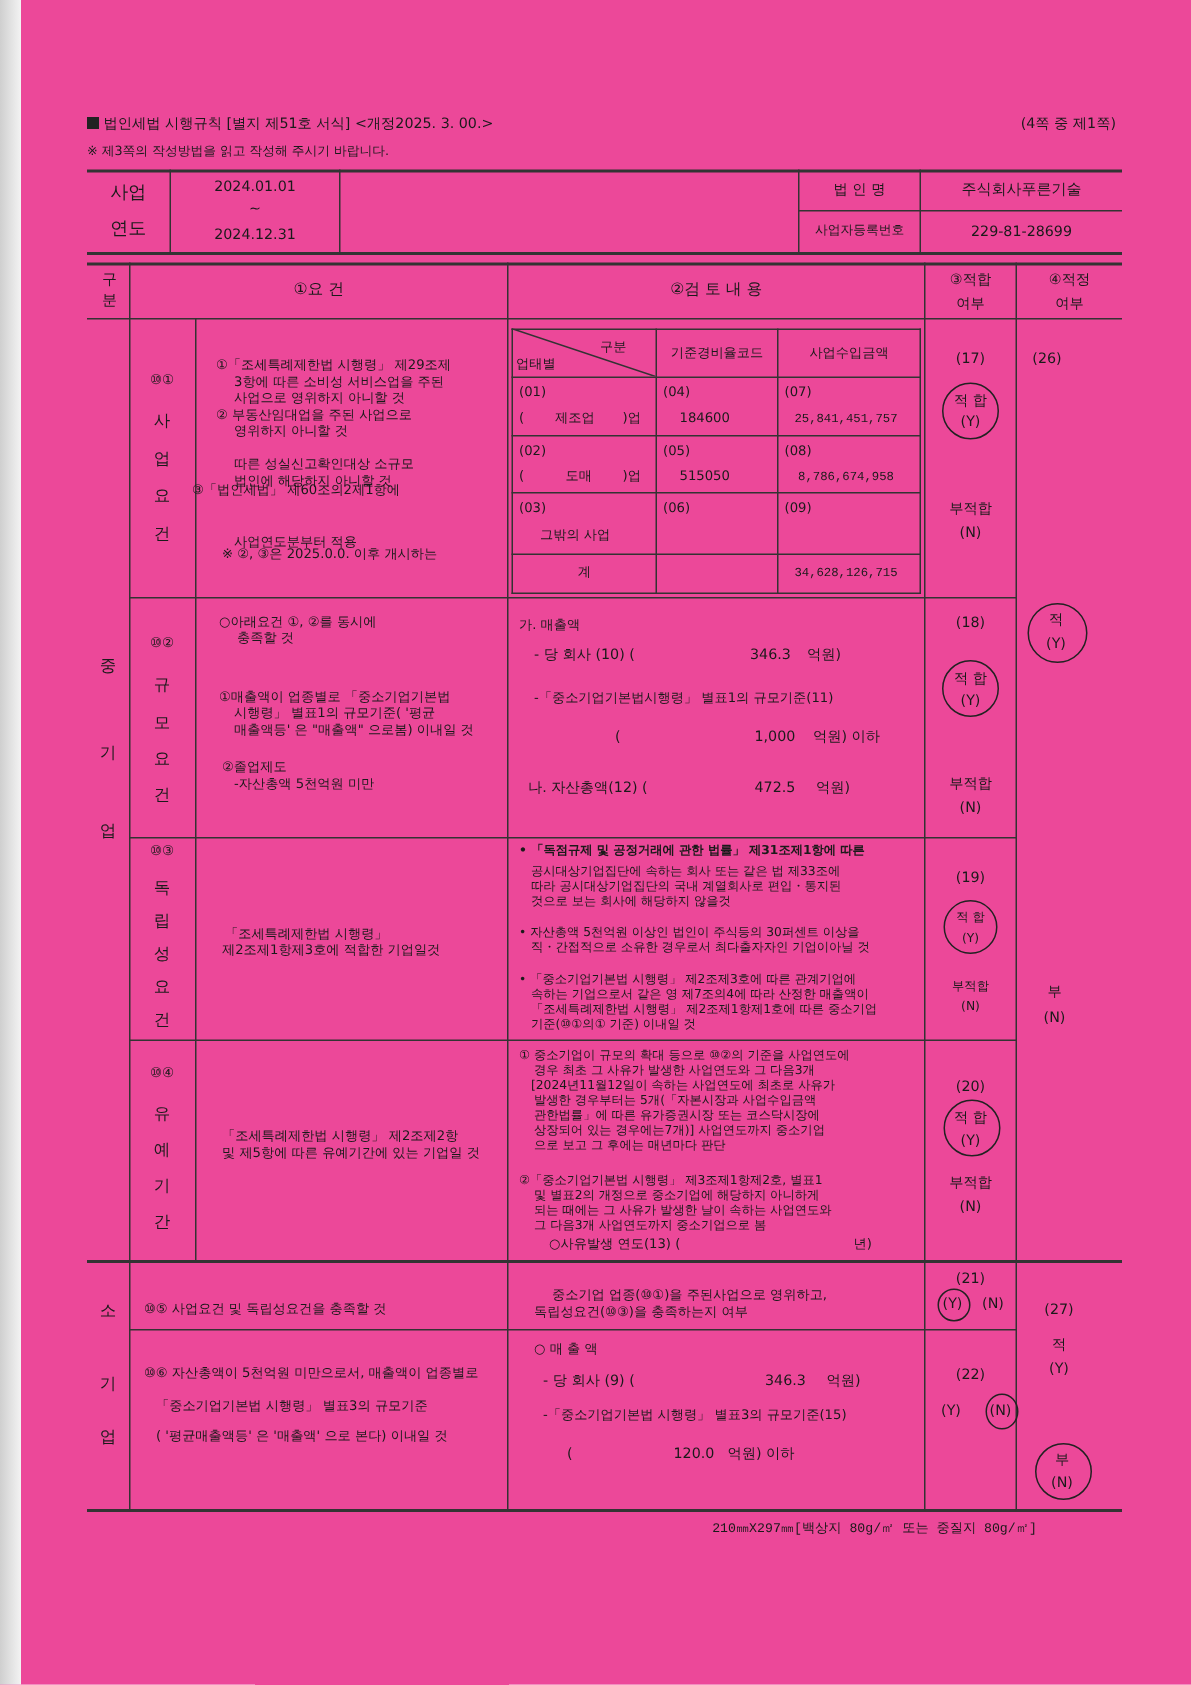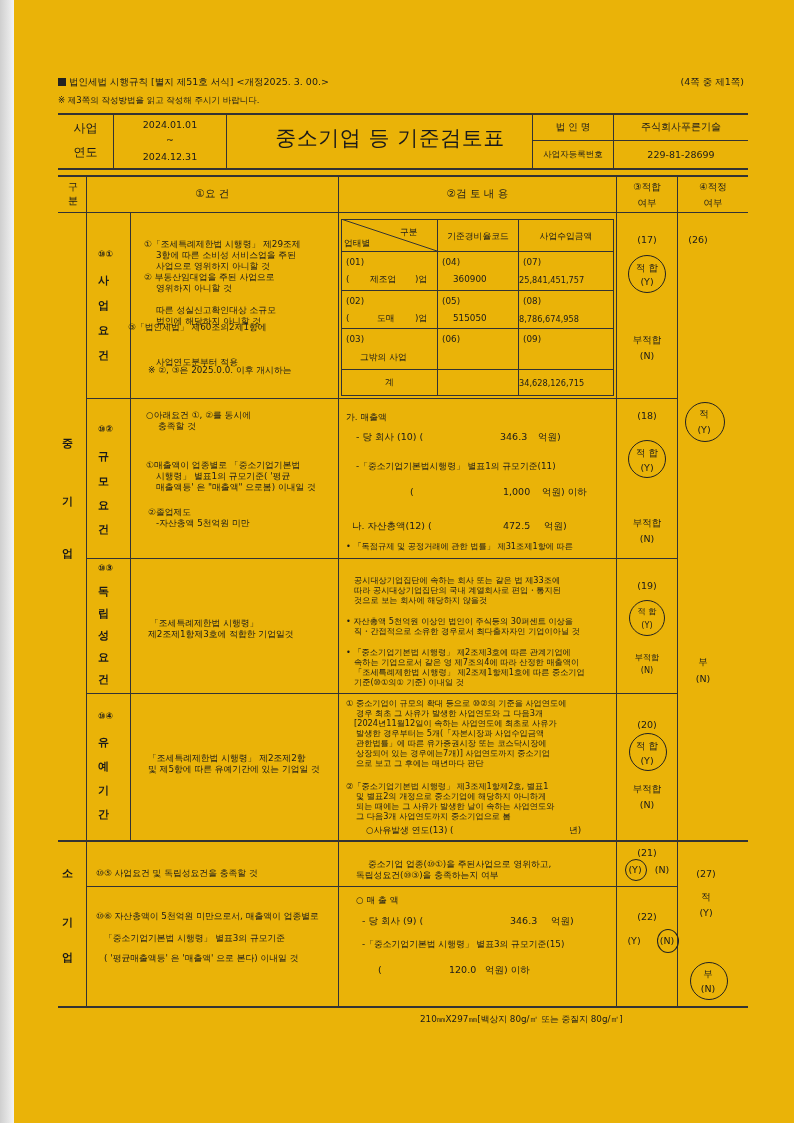--- a/index.html
+++ b/index.html
@@ -1,28 +1,28 @@
 <!DOCTYPE html>
 <html><head>
 <meta charset="utf-8">
 <style>
   html,body{margin:0;padding:0;background:#fff;}
   body{width:794px;height:1123px;position:relative;overflow:hidden;font-family:"DejaVu Sans","Liberation Sans",sans-serif;color:#1a1a1a;}
-  .page{position:absolute;left:0;top:0;width:794px;height:1123px;background:#eab308;}
+  .page{position:absolute;left:0;top:0;width:794px;height:1123px;background:#ec4899;}
   .shadow-left{position:absolute;left:0;top:0;width:14px;height:1123px;background:linear-gradient(90deg,#cfcfcf,#f3f3f3);}
   .hdr1{position:absolute;left:58px;top:76px;font-size:9.5px;}
   .hdr1 .sq{display:inline-block;width:8px;height:8px;background:#222;margin-right:3px;vertical-align:-1px;}
   .hdr2{position:absolute;left:58px;top:95px;font-size:8.5px;}
   .pageno{position:absolute;right:50px;top:76px;font-size:9.5px;}
   .tline{position:absolute;background:#333;}
   .txt{position:absolute;font-size:9.5px;line-height:11px;white-space:nowrap;}
   .c{text-align:center;}
-  .r{text-align:left;}
+  .r{text-align:center;font-family:Liberation Mono, monospace;}
   .big-title{position:absolute;left:230px;top:124px;width:320px;text-align:center;font-size:21px;letter-spacing:0.5px;}
-  .vtxt{position:absolute;font-size:11px;text-align:left;width:20px;font-weight:bold;}
+  .vtxt{position:absolute;font-size:11px;text-align:center;width:20px;}
   .circle{position:absolute;border:1.2px solid #222;border-radius:50%;}
   .small{font-size:8.8px;line-height:10.5px;}
   .tiny{font-size:8.2px;line-height:10px;}
 </style>
 </head>
 <body>
 
 <div class="page">
   <div class="shadow-left"></div>
 
@@ -36,21 +36,20 @@
   <div class="tline" style="left:226px;top:113px;width:1px;height:56px;"></div>
   <div class="tline" style="left:532px;top:113px;width:1px;height:56px;"></div>
   <div class="tline" style="left:613px;top:113px;width:1px;height:56px;"></div>
   <div class="tline" style="left:532px;top:140px;width:216px;height:1px;"></div>
 
   <div class="txt c" style="left:58px;top:123px;width:55px;font-size:12px;">사업</div>
   <div class="txt c" style="left:58px;top:147px;width:55px;font-size:12px;">연도</div>
   <div class="txt c" style="left:114px;top:119px;width:112px;">2024.01.01</div>
   <div class="txt c" style="left:114px;top:134px;width:112px;">~</div>
   <div class="txt c" style="left:114px;top:151px;width:112px;">2024.12.31</div>
-  <div class="big-title">중소기업 등 기준검토표</div>
   <div class="txt c" style="left:533px;top:121px;width:80px;">법 인 명</div>
   <div class="txt c" style="left:614px;top:121px;width:134px;font-size:10px;">주식회사푸른기술</div>
   <div class="txt c" style="left:533px;top:149px;width:80px;font-size:8.5px;">사업자등록번호</div>
   <div class="txt c" style="left:614px;top:149px;width:134px;">229-81-28699</div>
 
   <div class="tline" style="left:58px;top:175px;width:690px;height:1.5px;"></div>
   <div class="tline" style="left:58px;top:212px;width:690px;height:1px;"></div>
   <div class="tline" style="left:58px;top:840px;width:690px;height:1.5px;"></div>
   <div class="tline" style="left:58px;top:1006px;width:690px;height:1.5px;"></div>
 
@@ -114,21 +113,21 @@
     <div class="txt small" style="left:400px;top:227px;">구분</div>
     <div class="txt small" style="left:344px;top:238px;">업태별</div>
     <div class="txt small c" style="left:438px;top:231px;width:80px;">기준경비율코드</div>
     <div class="txt small c" style="left:519px;top:231px;width:94px;">사업수입금액</div>
 
     <div class="txt small" style="left:346px;top:257px;">(01)</div>
     <div class="txt small" style="left:346px;top:274px;">(</div>
     <div class="txt small" style="left:370px;top:274px;">제조업</div>
     <div class="txt small" style="left:415px;top:274px;">)업</div>
     <div class="txt small" style="left:442px;top:257px;">(04)</div>
-    <div class="txt small" style="left:453px;top:274px;">360900</div>
+    <div class="txt small" style="left:453px;top:274px;">184600</div>
     <div class="txt small" style="left:523px;top:257px;">(07)</div>
     <div class="txt tiny r" style="left:519px;top:275px;width:90px;">25,841,451,757</div>
 
     <div class="txt small" style="left:346px;top:296px;">(02)</div>
     <div class="txt small" style="left:346px;top:313px;">(</div>
     <div class="txt small" style="left:377px;top:313px;">도매</div>
     <div class="txt small" style="left:415px;top:313px;">)업</div>
     <div class="txt small" style="left:442px;top:296px;">(05)</div>
     <div class="txt small" style="left:453px;top:313px;">515050</div>
     <div class="txt small" style="left:523px;top:296px;">(08)</div>
@@ -195,21 +194,21 @@
   <div class="vtxt" style="left:98px;top:584px;">독</div>
   <div class="vtxt" style="left:98px;top:606px;">립</div>
   <div class="vtxt" style="left:98px;top:628px;">성</div>
   <div class="vtxt" style="left:98px;top:650px;">요</div>
   <div class="vtxt" style="left:98px;top:672px;">건</div>
 
   <div class="txt small" style="left:150px;top:618px;">「조세특례제한법 시행령」</div>
   <div class="txt small" style="left:148px;top:629px;">제2조제1항제3호에 적합한 기업일것</div>
 
   <div>
-    <div class="txt tiny" style="left:346px;top:541px;">• 「독점규제 및 공정거래에 관한 법률」 제31조제1항에 따른</div>
+    <div class="txt tiny" style="left:346px;top:561px;font-weight:bold;">• 「독점규제 및 공정거래에 관한 법률」 제31조제1항에 따른</div>
     <div class="txt tiny" style="left:354px;top:575px;">공시대상기업집단에 속하는 회사 또는 같은 법 제33조에</div>
     <div class="txt tiny" style="left:354px;top:585px;">따라 공시대상기업집단의 국내 계열회사로 편입・통지된</div>
     <div class="txt tiny" style="left:354px;top:595px;">것으로 보는 회사에 해당하지 않을것</div>
     <div class="txt tiny" style="left:346px;top:616px;">• 자산총액 5천억원 이상인 법인이 주식등의 30퍼센트 이상을</div>
     <div class="txt tiny" style="left:354px;top:626px;">직・간접적으로 소유한 경우로서 최다출자자인 기업이아닐 것</div>
     <div class="txt tiny" style="left:346px;top:647px;">• 「중소기업기본법 시행령」 제2조제3호에 따른 관계기업에</div>
     <div class="txt tiny" style="left:354px;top:657px;">속하는 기업으로서 같은 영 제7조의4에 따라 산정한 매출액이</div>
     <div class="txt tiny" style="left:354px;top:667px;">「조세특례제한법 시행령」 제2조제1항제1호에 따른 중소기업</div>
     <div class="txt tiny" style="left:354px;top:677px;">기준(⑩①의① 기준) 이내일 것</div>
   </div>

